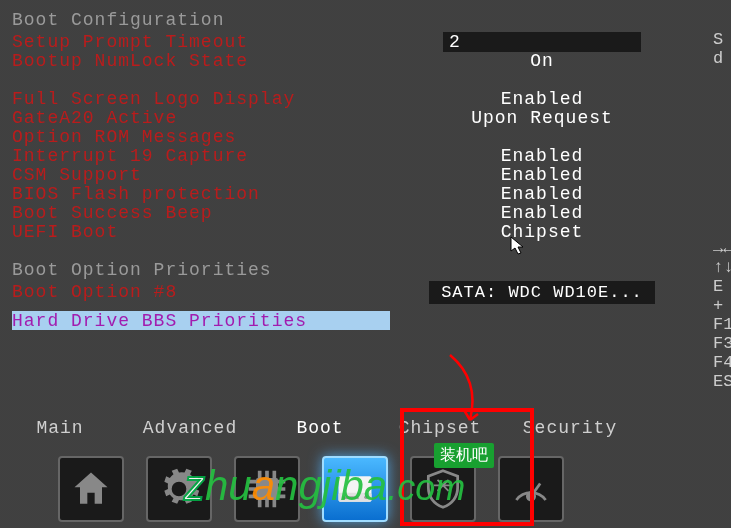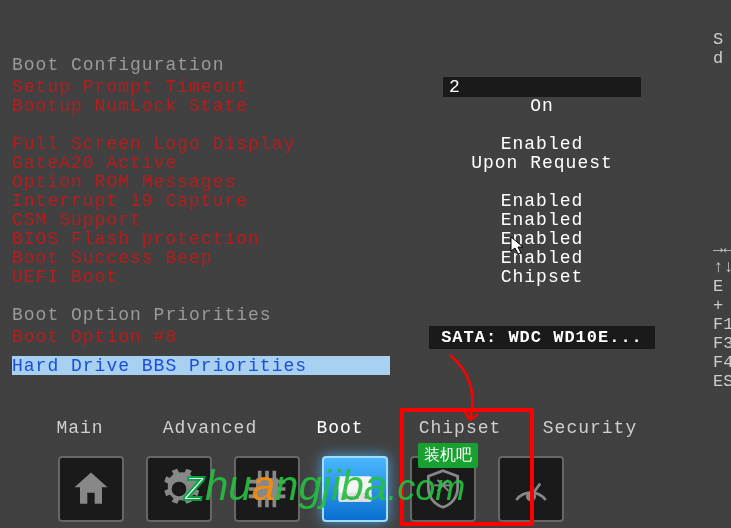--- a/index.html
+++ b/index.html
@@ -16,21 +16,20 @@
   .screen {
     width: 100%;
     height: 100%;
     position: relative;
   }
   .settings-area {
     position: absolute;
     top: 10px;
     left: 12px;
     width: 700px;
-    margin-top: 45px;
   }
   .heading {
     color: #9a9a9a;
     font-size: 18px;
     letter-spacing: 1px;
     margin-bottom: 2px;
   }
   .row {
     display: flex;
     align-items: center;
@@ -51,29 +50,28 @@
     background: #1a1a1a;
     color: #fff;
     display: inline-block;
     padding: 0 6px;
   }
   .selected-row {
     background: #a8d0f0;
     color: #000;
   }
   .selected-row .label {
-    color: #1d4ed8;
+    color: #a21caf;
   }
   .spacer { height: 19px; }
   .boot-opt-value {
     background: #1a1a1a;
     padding: 2px 12px;
     color: #fff;
     font-size: 17px;
-    font-weight: bold;
   }
   .right-strip {
     position: absolute;
     right: 0;
     top: 30px;
     width: 18px;
     font-size: 17px;
     color: #ccc;
   }
   .right-strip div { height: 19px; }
@@ -86,21 +84,20 @@
   }
   .nav-labels {
     position: absolute;
     top: 0;
     left: 0;
     width: 100%;
     display: flex;
     font-size: 18px;
     color: #cfcfcf;
     letter-spacing: 1px;
-    padding-left: 20px;
   }
   .nav-label {
     text-align: center;
   }
   .nav-icons {
     position: absolute;
     bottom: 6px;
     left: 58px;
     display: flex;
     gap: 22px;
@@ -158,21 +155,21 @@
   .wm-n { color: #24c040; }
   .wm-g { color: #24c040; }
   .wm-j { color: #24c040; }
   .wm-i { color: #24c040; }
   .wm-b { color: #24c040; }
   .wm-a2 { color: #24c040; }
   .wm-com { color: #24c040; font-size: 36px; }
   .wm-badge {
     position: absolute;
     bottom: 60px;
-    left: 418px;
+    left: 434px;
     background: #18a030;
     color: #fff;
     font-family: Arial, sans-serif;
     font-size: 16px;
     padding: 2px 6px;
     border-radius: 2px;
     pointer-events: none;
   }
   .cursor {
     position: absolute;

